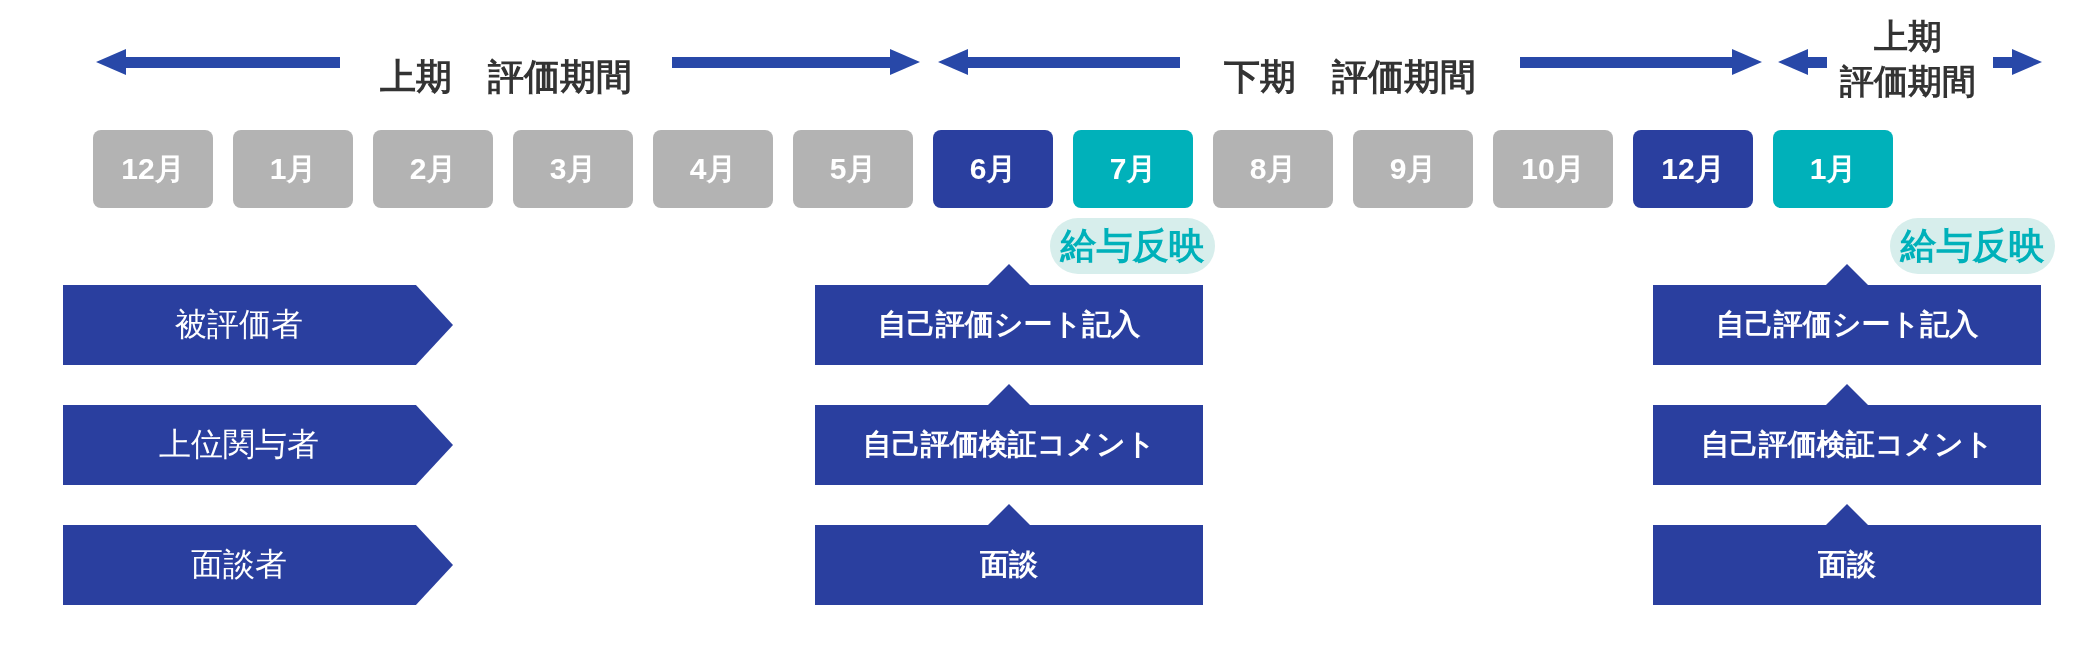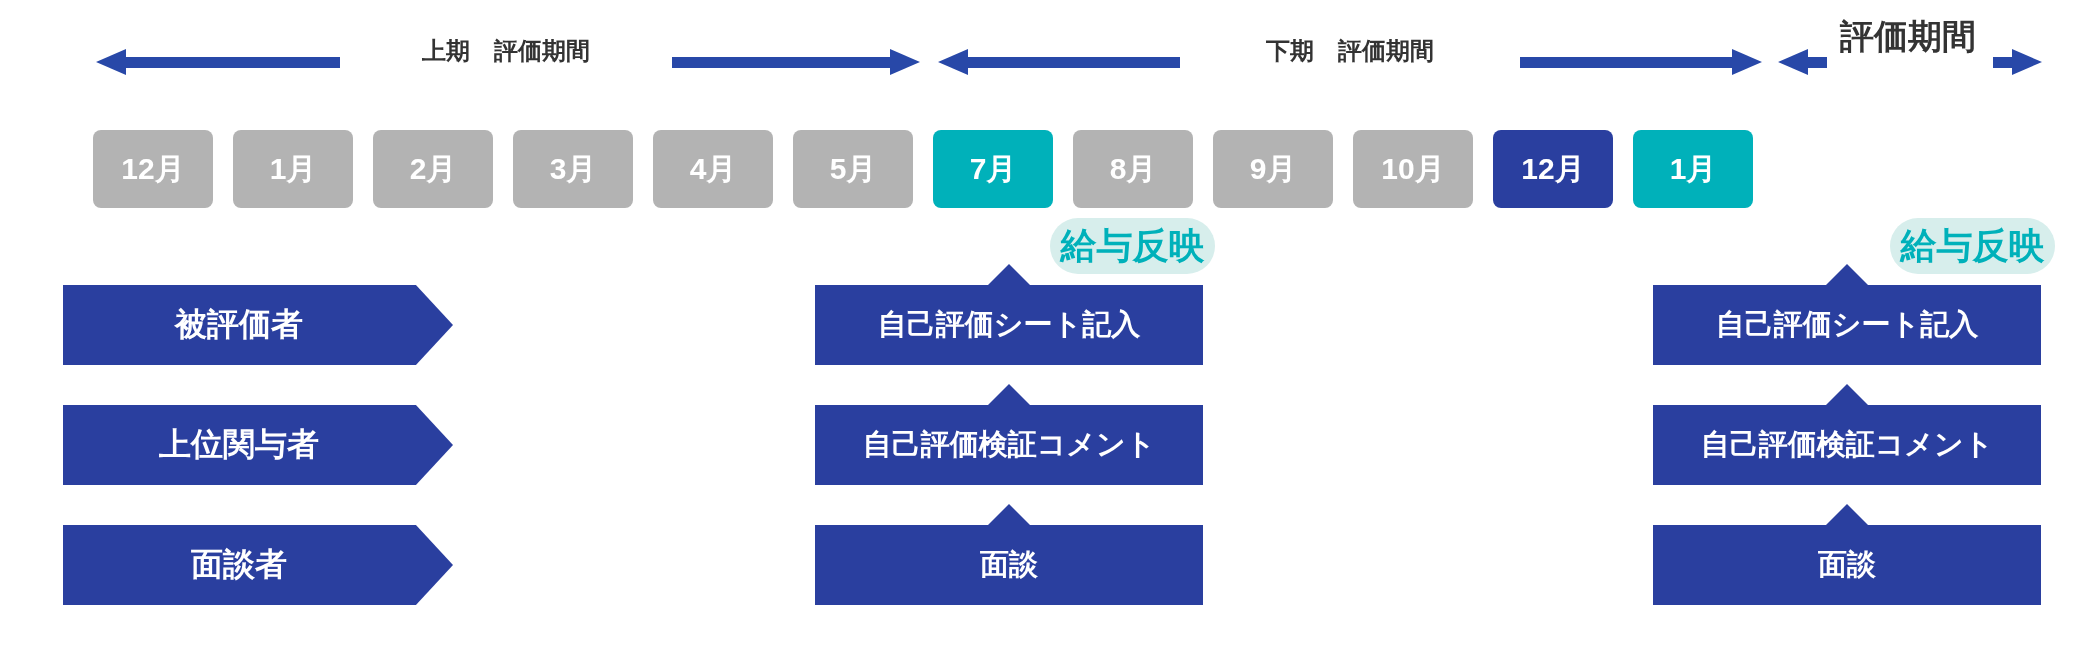--- a/index.html
+++ b/index.html
@@ -17,23 +17,23 @@
     position:relative;
     width:2091px;
     height:655px;
     background:#ffffff;
     overflow:hidden;
   }
 
   
   .period-title{
     position:absolute;
-    top:30px;
+    top:56px;
     text-align:center;
-    font-size:24px;
+    font-size:36px;
     font-weight:bold;
     line-height:42px;
     color:var(--title-ink);
     white-space:nowrap;
   }
   .period-title.two-line{
     top:14px;
     font-size:34px;
     line-height:45px;
     white-space:normal;
@@ -106,21 +106,21 @@
   
   .role-chevron{
     position:absolute;
     left:63px;
     width:390px;
     height:80px;
     background:var(--box-blue);
     clip-path:polygon(0 0,90.5% 0,100% 50%,90.5% 100%,0 100%);
     color:#ffffff;
     font-size:32px;
-    font-weight:bold;
+    font-weight:normal;
     display:flex;
     align-items:center;
     justify-content:center;
     padding-right:38px;
   }
 
   
   .task-box{
     position:absolute;
     width:388px;
@@ -170,34 +170,36 @@
   <div class="arrow right" style="left:1520px;width:242px">
     <div class="shaft"></div>
     <div class="tip"></div>
   </div>
 
   <div class="arrow left" style="left:1778px;width:49px">
     <div class="tip"></div>
     <div class="shaft"></div>
   </div>
   <div class="period-title two-line" style="left:1823px;width:170px">
+    <div>上期</div>
     <div>評価期間</div>
   </div>
   <div class="arrow right" style="left:1993px;width:49px">
     <div class="shaft"></div>
     <div class="tip"></div>
   </div>
 
   <div class="months">
     <div class="month" data-variant="gray">12月</div>
     <div class="month" data-variant="gray">1月</div>
     <div class="month" data-variant="gray">2月</div>
     <div class="month" data-variant="gray">3月</div>
     <div class="month" data-variant="gray">4月</div>
     <div class="month" data-variant="gray">5月</div>
+    <div class="month" data-variant="blue">6月</div>
     <div class="month" data-variant="teal">7月</div>
     <div class="month" data-variant="gray">8月</div>
     <div class="month" data-variant="gray">9月</div>
     <div class="month" data-variant="gray">10月</div>
     <div class="month" data-variant="blue">12月</div>
     <div class="month" data-variant="teal">1月</div>
   </div>
 
   <div class="salary-badge" style="left:1050px">給与反映</div>
   <div class="salary-badge" style="left:1890px">給与反映</div>

